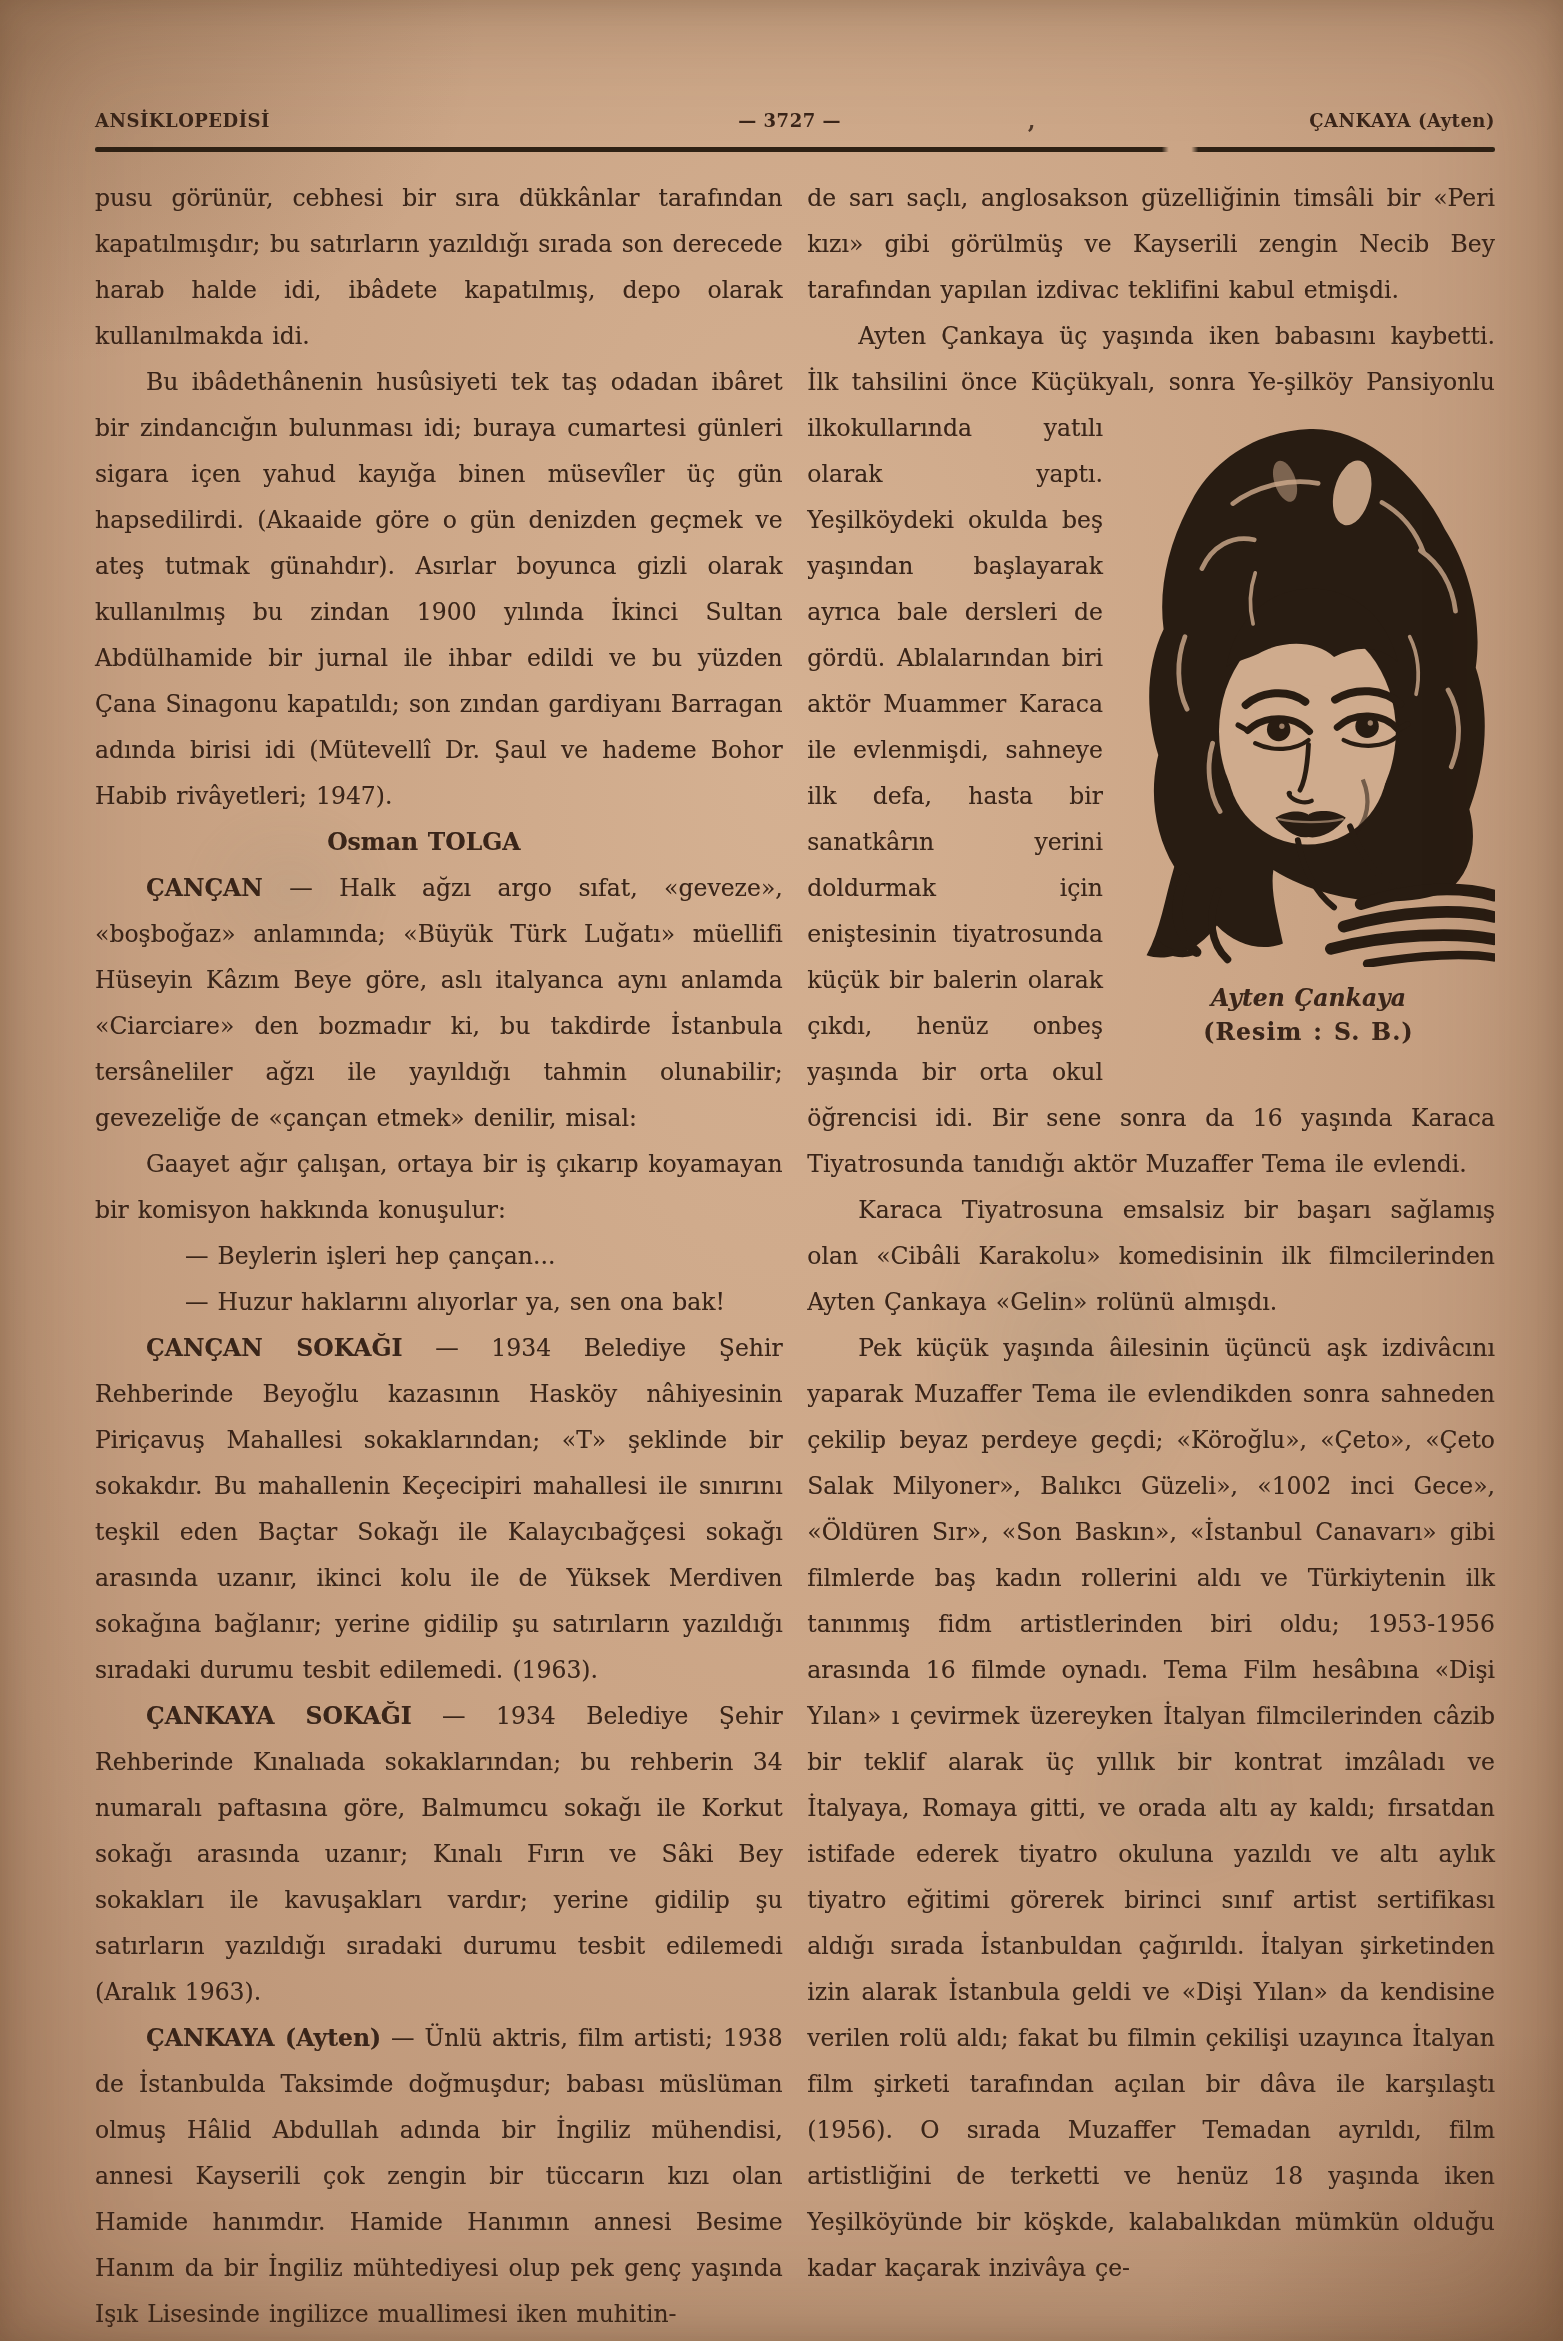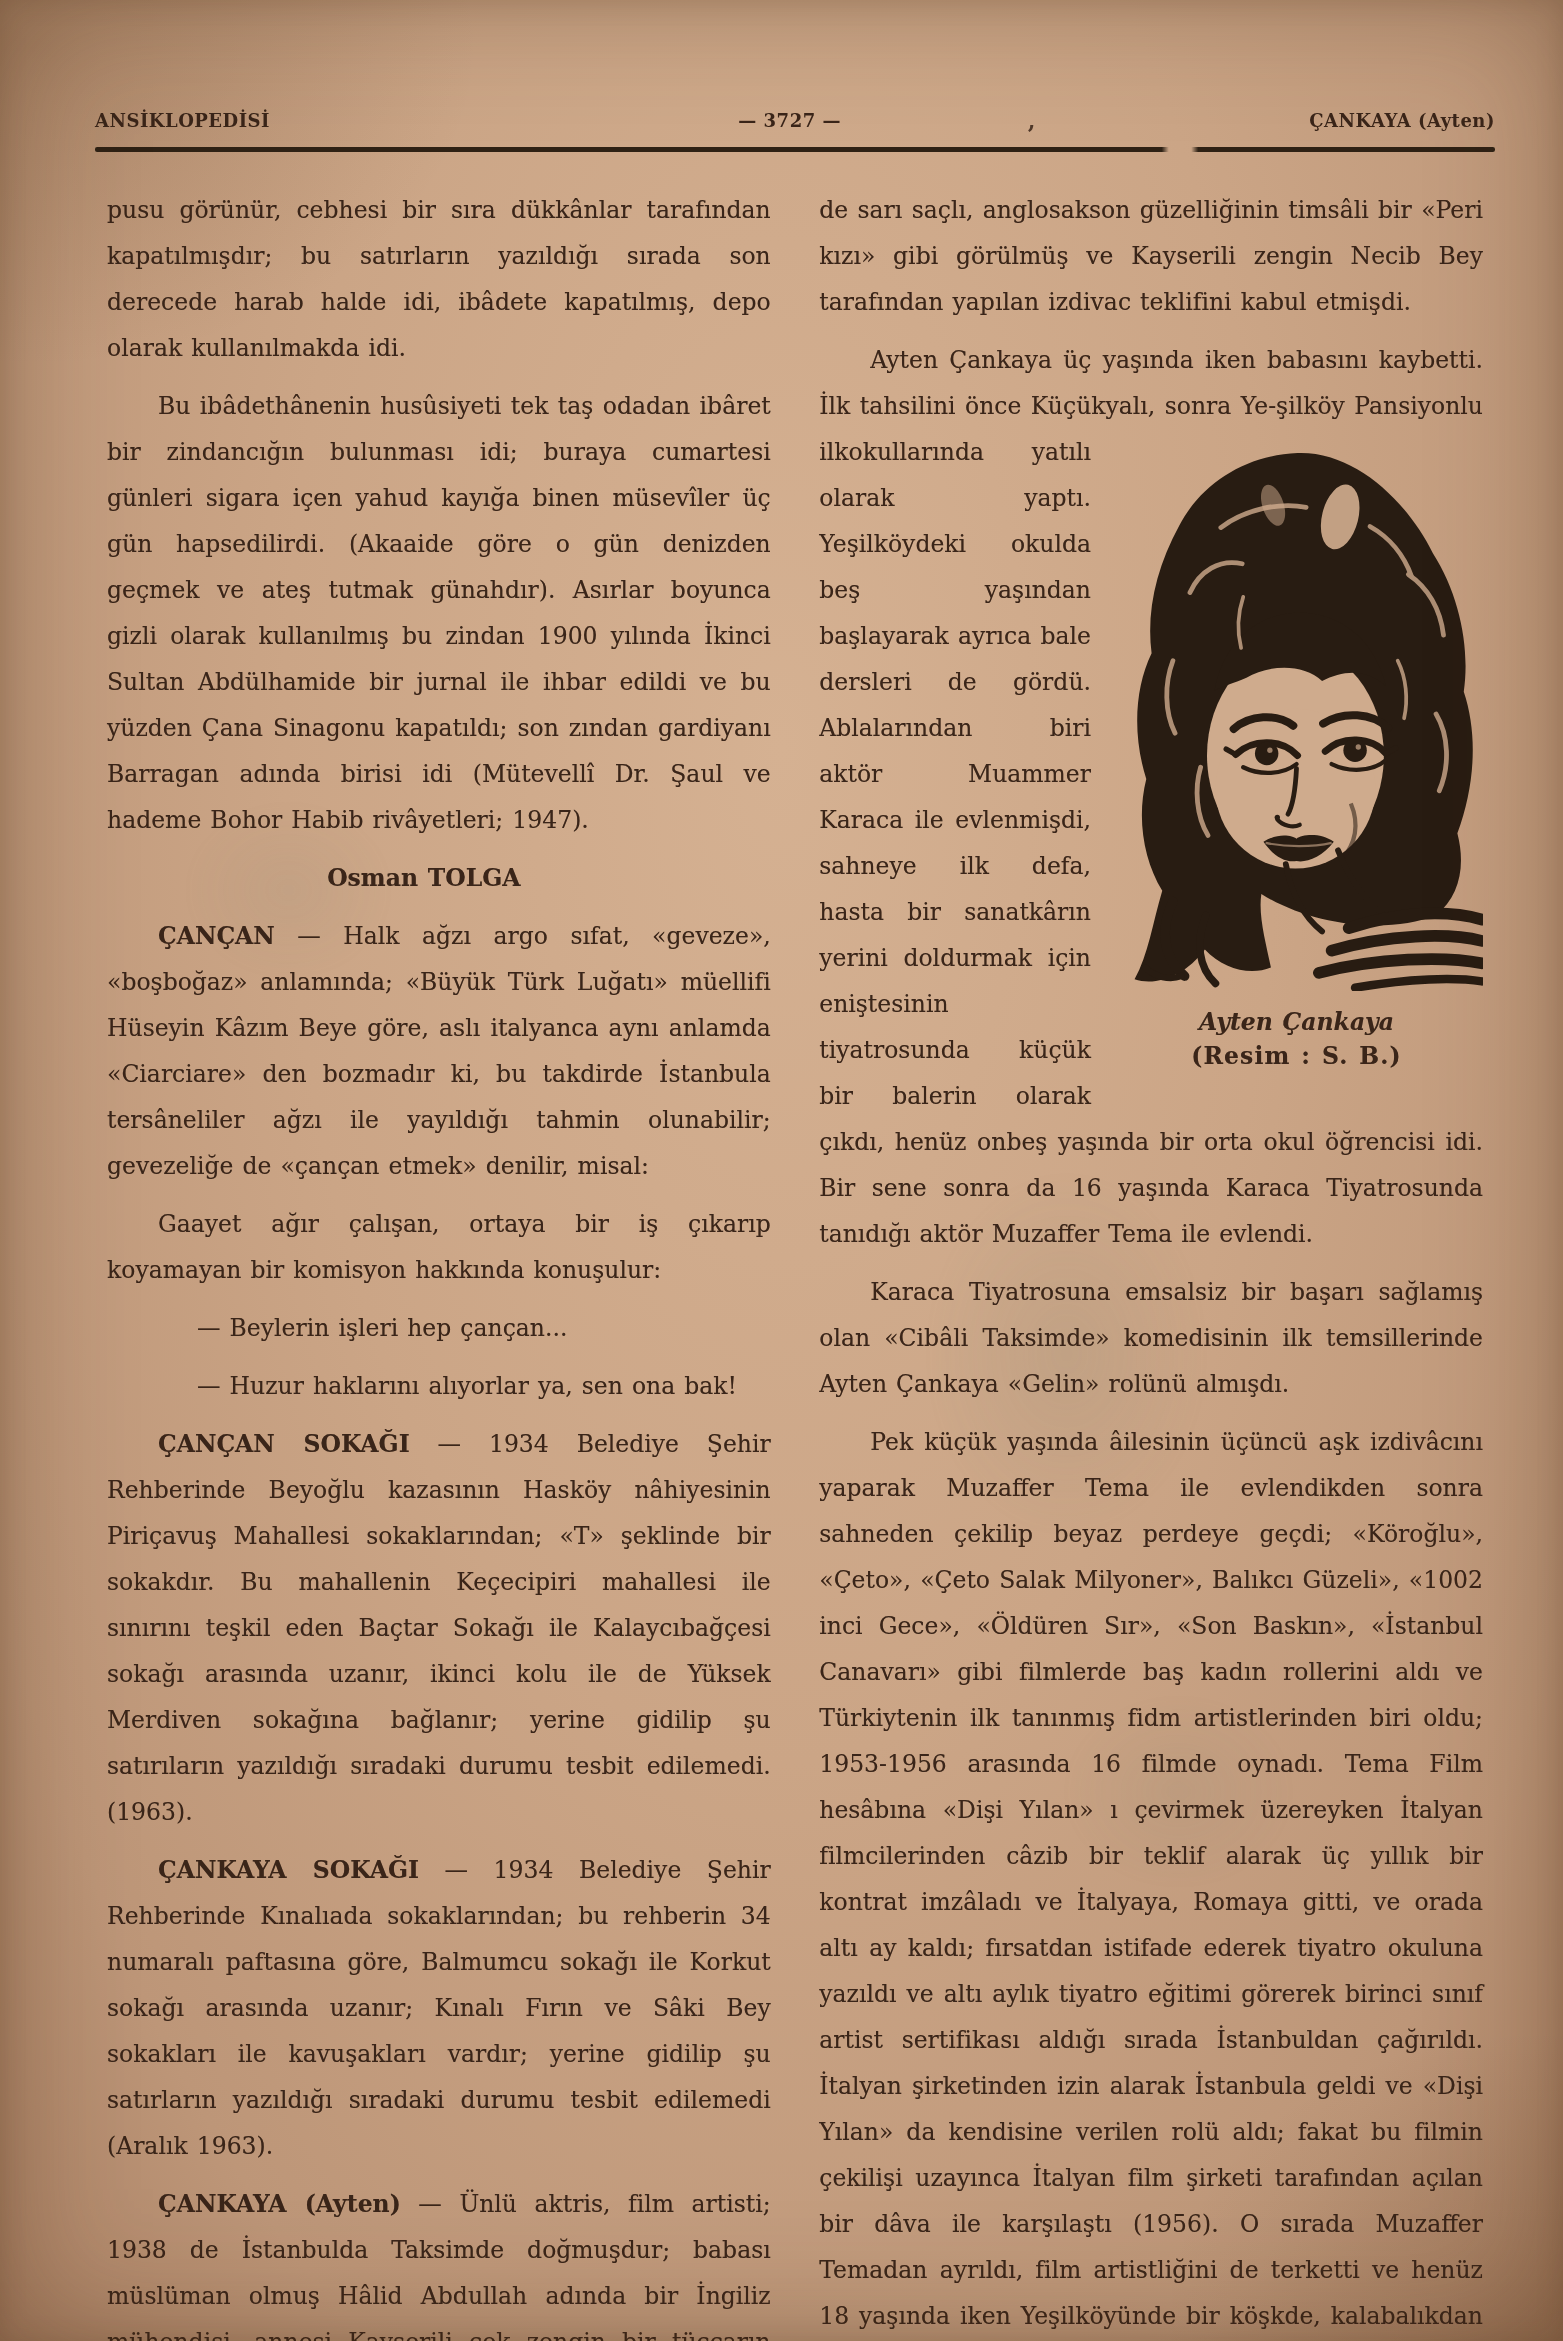--- a/index.html
+++ b/index.html
@@ -35,21 +35,21 @@
   .rule{margin-top:16px;height:4.8px;border-radius:2.1px;
     background:linear-gradient(90deg,
       #2e2114 0%, #2e2114 76.2%,
       rgba(46,33,20,0) 76.7%, rgba(46,33,20,0) 78.3%,
       #2e2114 78.8%, #2e2114 100%);}
 
   .columns{display:flex;gap:24.5px;margin-top:23.5px;}
   .col{width:688px;font-size:23.5px;line-height:46px;text-align:justify;
     word-spacing:1.6px;hyphens:auto;-webkit-hyphens:auto;
     text-shadow:0 0 0.5px rgba(44,28,14,0.35);}
-  .para{margin:12px;}
+  .para{margin:0;}
   .indent{text-indent:51px;}
   .dialog{text-indent:90px;}
   .signature{font-weight:700;text-align:center;padding-right:30px;}
   .lead{font-weight:700;}
 
   .figure{float:right;width:373px;margin:7.5px 0 14px 19px;}
   .figure svg{display:block;width:373px;height:554px;}
   .figcap{text-align:center;font-weight:700;font-size:23.5px;line-height:34px;text-indent:0;}
   .figcap1{margin-top:14px;font-style:italic;}
   .figcap2{letter-spacing:1.1px;}
@@ -159,20 +159,20 @@
                 <path stroke-width="18" d="M118,872 C94,922 98,976 140,1012"></path>
                 <path stroke-width="14" d="M180,898 C160,948 166,996 198,1026"></path>
                 <path stroke-width="12" d="M66,996 C84,1014 112,1020 134,1012"></path>
               </g>
             </svg>
             <span class="figcap figcap1" style="display:block">Ayten Çankaya</span>
             <span class="figcap figcap2" style="display:block">(Resim :  S. B.)</span>
           </span><span>şilköy Pansiyonlu ilkokullarında yatılı olarak yaptı. Yeşilköydeki okulda beş yaşından başlayarak ayrıca bale dersleri de gördü. Ablalarından biri aktör Muammer Karaca ile evlenmişdi, sahneye ilk defa, hasta bir sanatkârın yerini doldurmak için eniştesinin tiyatrosunda küçük bir balerin olarak çıkdı, henüz onbeş yaşında bir orta okul öğrencisi idi. Bir sene sonra da 16 yaşında Karaca Tiyatrosunda tanıdığı aktör Muzaffer Tema ile evlendi.</span>
         </div>
 
-        <div class="para indent">Karaca Tiyatrosuna emsalsiz bir başarı sağlamış olan «Cibâli Taksimde» komedisinin ilk temsillerinde Ayten Çankaya «Gelin» rolünü almışdı.</div>
+        <div class="para indent">Karaca Tiyatrosuna emsalsiz bir başarı sağlamış olan «Cibâli Karakolu» komedisinin ilk filmcilerinden Ayten Çankaya «Gelin» rolünü almışdı.</div>
         <div class="para indent">Pek küçük yaşında âilesinin üçüncü aşk izdivâcını yaparak Muzaffer Tema ile evlendikden sonra sahneden çekilip beyaz perdeye geçdi; «Köroğlu», «Çeto», «Çeto Salak Milyoner», Balıkcı Güzeli», «1002 inci Gece», «Öldüren Sır», «Son Baskın», «İstanbul Canavarı» gibi filmlerde baş kadın rollerini aldı ve Türkiytenin ilk tanınmış fidm artistlerinden biri oldu; 1953-1956 arasında 16 filmde oynadı. Tema Film hesâbına «Dişi Yılan» ı çevirmek üzereyken İtalyan filmcilerinden câzib bir teklif alarak üç yıllık bir kontrat imzâladı ve İtalyaya, Romaya gitti, ve orada altı ay kaldı; fırsatdan istifade ederek tiyatro okuluna yazıldı ve altı aylık tiyatro eğitimi görerek birinci sınıf artist sertifikası aldığı sırada İstanbuldan çağırıldı. İtalyan şirketinden izin alarak İstanbula geldi ve «Dişi Yılan» da kendisine verilen rolü aldı; fakat bu filmin çekilişi uzayınca İtalyan film şirketi tarafından açılan bir dâva ile karşılaştı (1956). O sırada Muzaffer Temadan ayrıldı, film artistliğini de terketti ve henüz 18 yaşında iken Yeşilköyünde bir köşkde, kalabalıkdan mümkün olduğu kadar kaçarak inzivâya çe-</div>
       </div>
 
     </div>
   </div>
 </div>
 
 
 </body></html>

